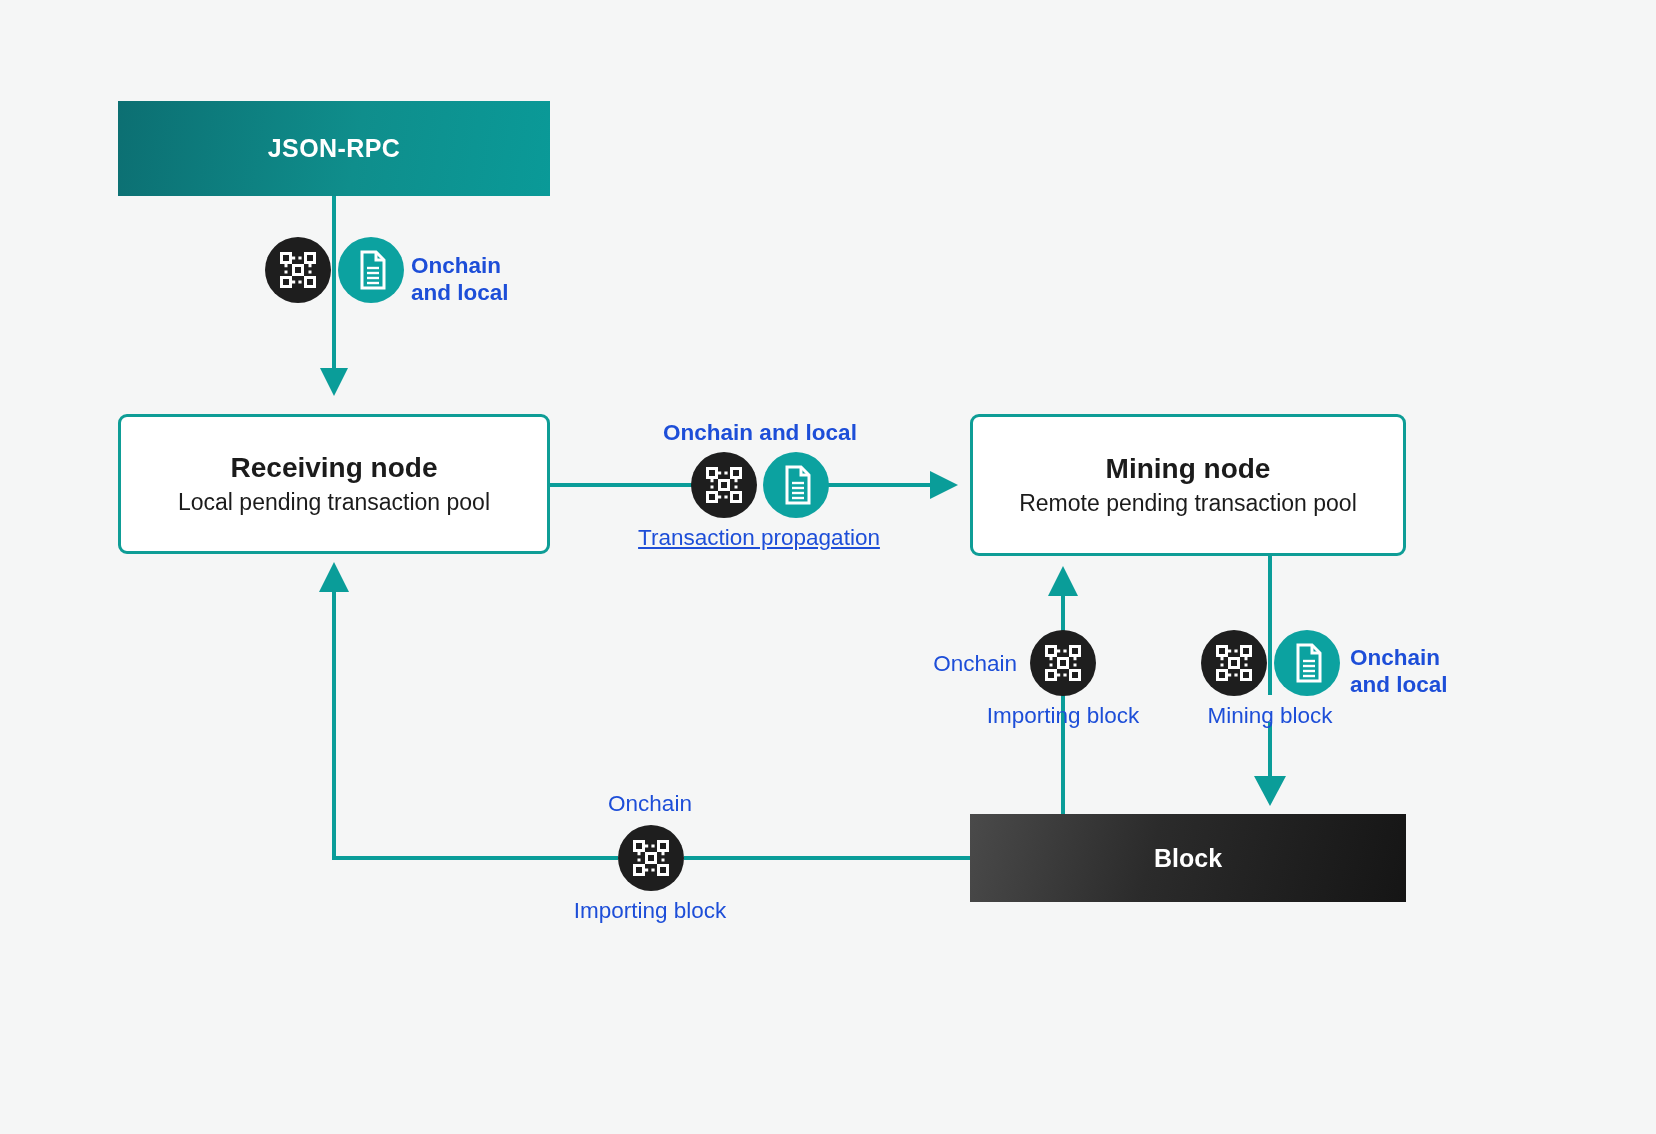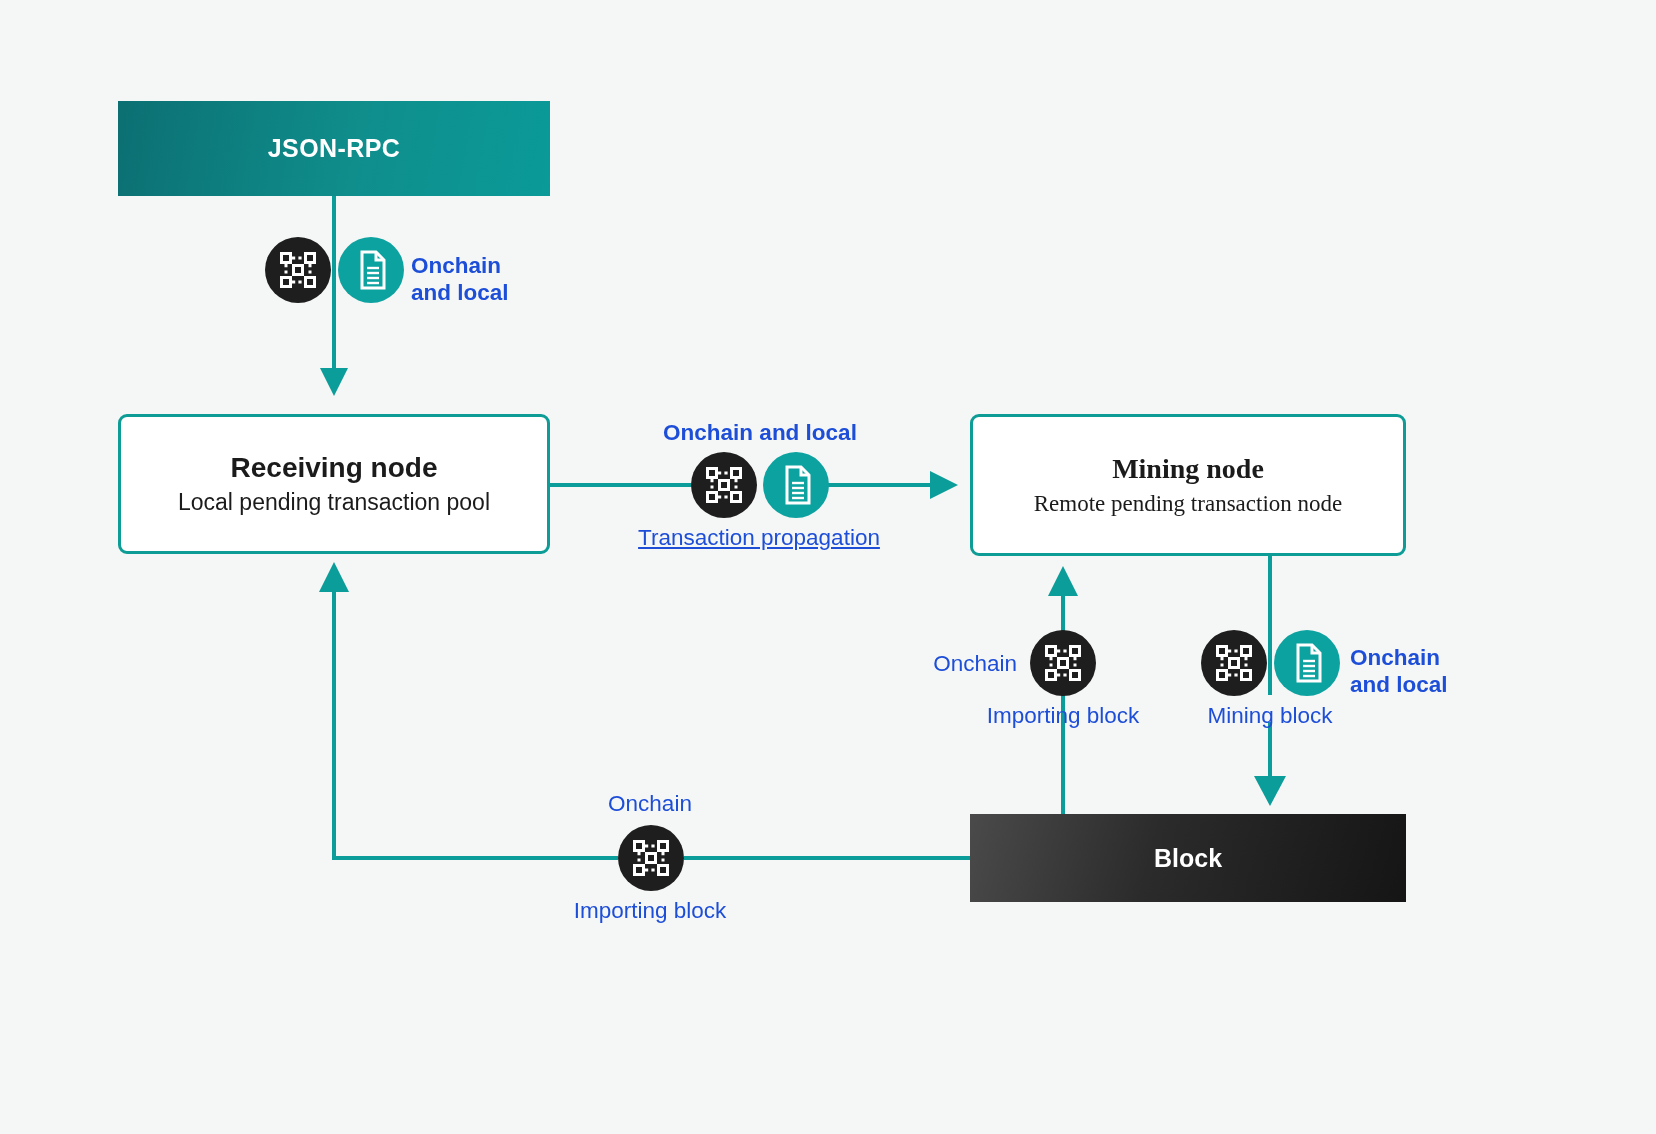--- a/index.html
+++ b/index.html
@@ -22,21 +22,21 @@
     background:linear-gradient(100deg,#0c6f72 0%,#0f8e8c 55%,#0a9a98 100%);
   }
   .box-json .title{color:#ffffff;font-weight:bold;font-size:25px;letter-spacing:.4px;}
 
   .box-receiving{
     left:118px;top:414px;width:432px;height:140px;
     background:#ffffff;border:3px solid #0e9d96;border-radius:9px;
   }
   .box-mining{
     left:970px;top:414px;width:436px;height:142px;
-    background:#ffffff;border:3px solid #0e9d96;border-radius:9px;font-family:Liberation Serif, serif;
+    background:#ffffff;border:3px solid #0e9d96;border-radius:9px;
   }
   .box .node-title{font-weight:bold;font-size:28px;color:#1b1b1b;line-height:1.28;}
   .box .node-sub{font-size:23px;color:#1b1b1b;line-height:1.28;margin-top:2px;}
 
   .box-block{
     left:970px;top:814px;width:436px;height:88px;
     background:linear-gradient(105deg,#4a4a4a 0%,#2b2b2b 42%,#151515 100%);
   }
   .box-block .title{color:#ffffff;font-weight:bold;font-size:25px;}
 
@@ -99,21 +99,21 @@
     <div class="title">JSON-RPC</div>
   </div>
 
   <div class="box box-receiving">
     <div class="node-title">Receiving node</div>
     <div class="node-sub">Local pending transaction pool</div>
   </div>
 
   <div class="box box-mining">
     <div class="node-title">Mining node</div>
-    <div class="node-sub">Remote pending transaction node</div>
+    <div class="node-sub">Remote pending transaction pool</div>
   </div>
 
   <div class="box box-block">
     <div class="title">Block</div>
   </div>
 
   <div class="badge dark" style="left:265px;top:237px;width:66px;height:66px;">
     <svg width="40" height="40" viewBox="0 0 40 40">
       <g fill="none" stroke="#fff" stroke-width="3">
         <rect x="3.5" y="3.5" width="9" height="9"></rect>

